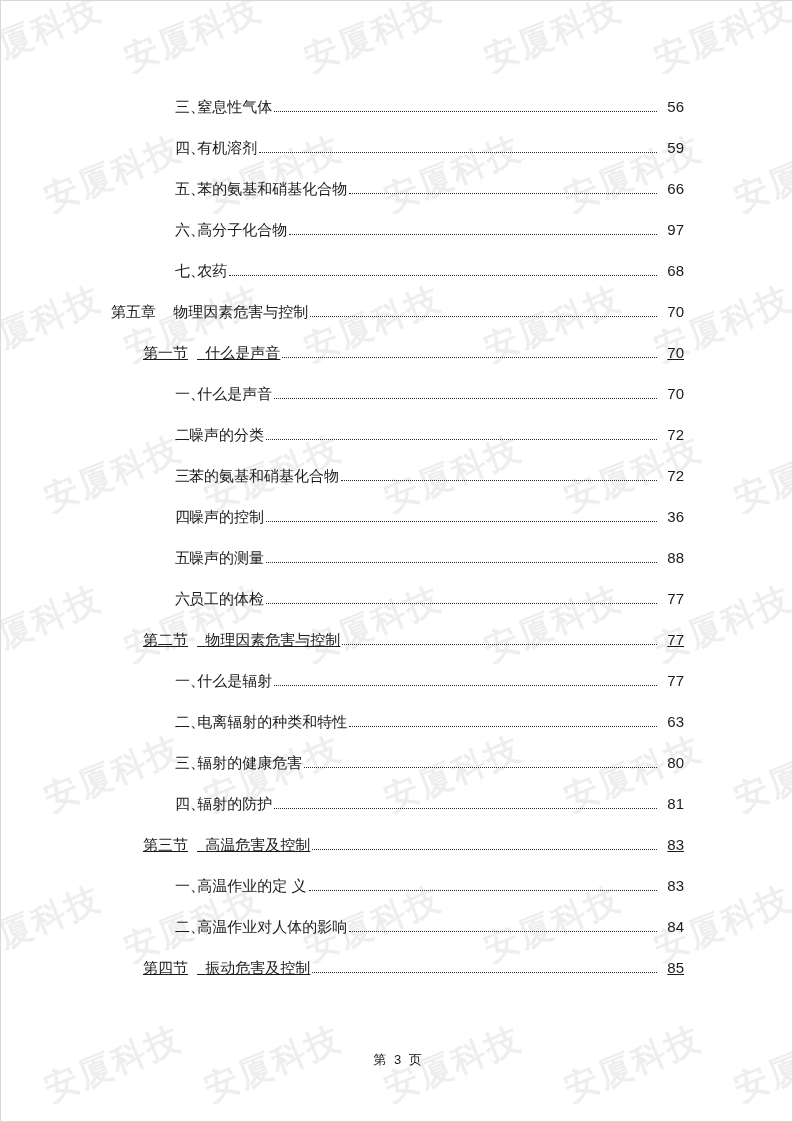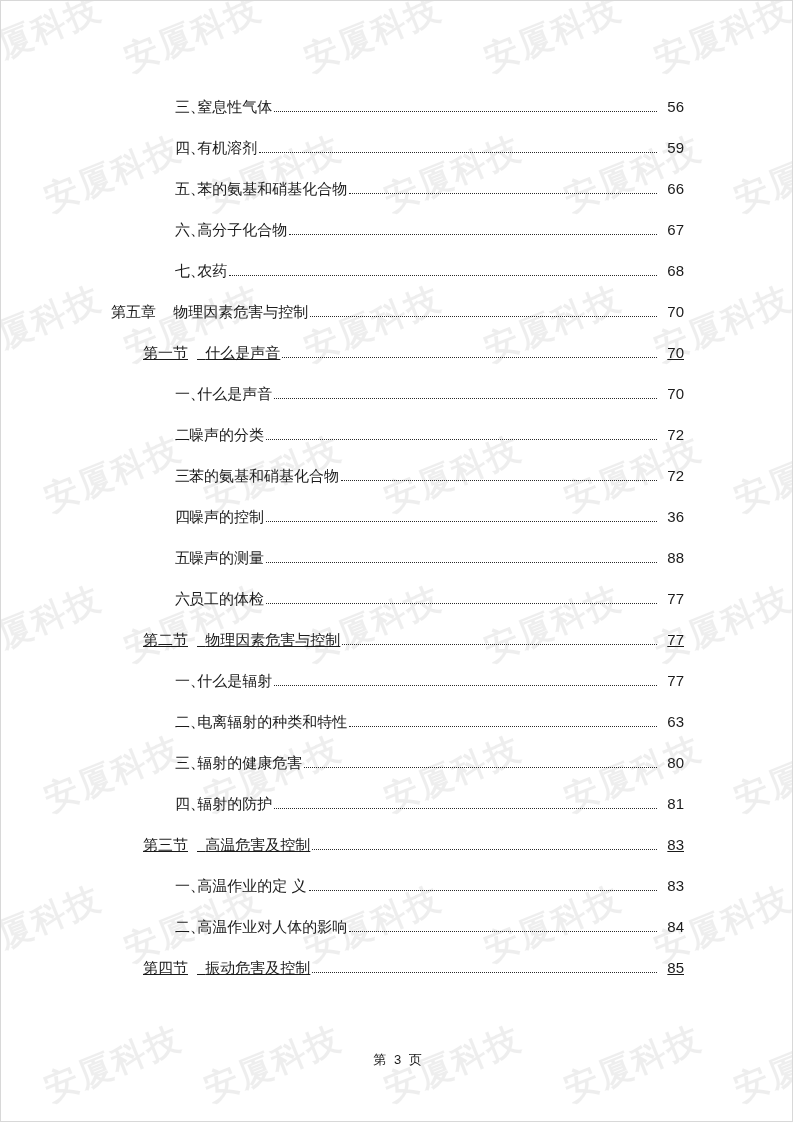--- a/index.html
+++ b/index.html
@@ -187,21 +187,21 @@
         <span class="gap-after-num">&nbsp;&nbsp;</span>
         <span class="txt">苯的氨基和硝基化合物</span>
         <span class="leader"></span>
         <span class="pg">66</span>
       </div>
       <div class="toc-row lvl-item">
         <span class="num-col">六、</span>
         <span class="gap-after-num">&nbsp;&nbsp;</span>
         <span class="txt">高分子化合物</span>
         <span class="leader"></span>
-        <span class="pg">67</span>
+        <span class="pg">97</span>
       </div>
       <div class="toc-row lvl-item">
         <span class="num-col">七、</span>
         <span class="gap-after-num">&nbsp;&nbsp;</span>
         <span class="txt">农药</span>
         <span class="leader"></span>
         <span class="pg">68</span>
       </div>
       <div class="toc-row lvl-chapter">
         <span class="num-col wide">第五章</span>

